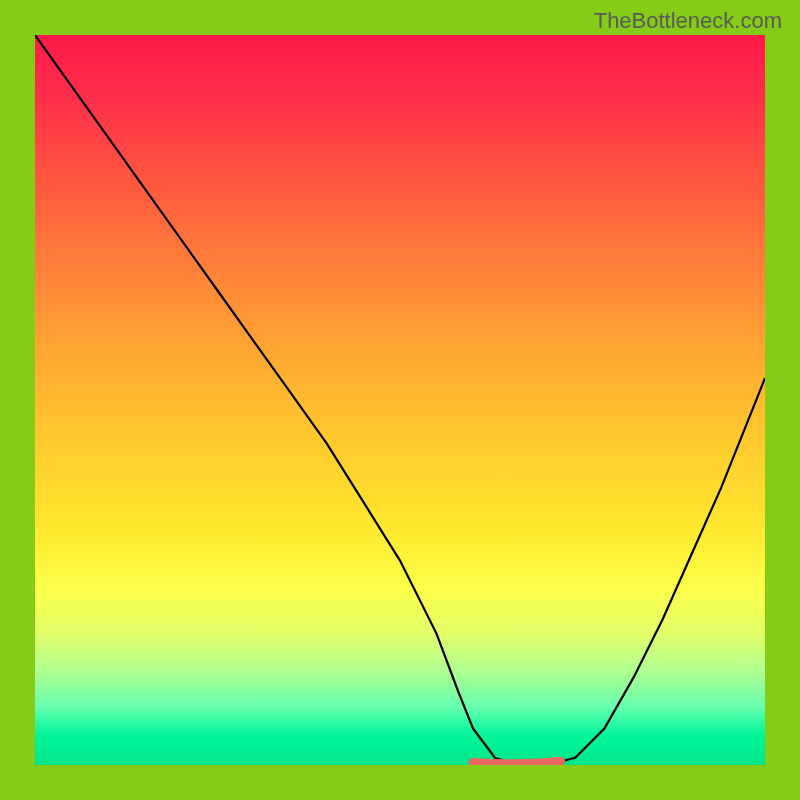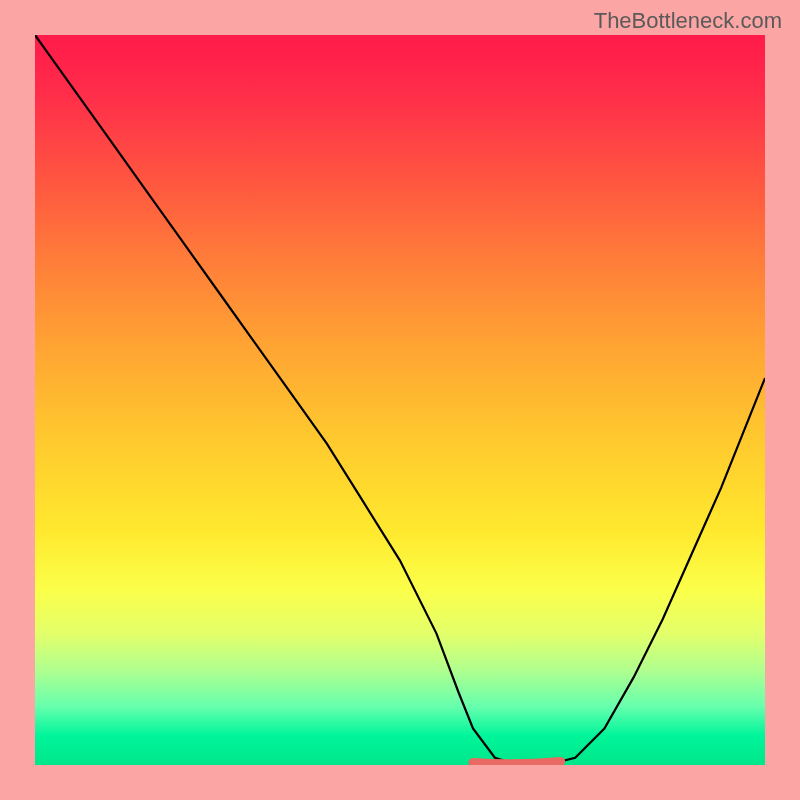--- a/index.html
+++ b/index.html
@@ -7,21 +7,21 @@
     padding: 0;
     width: 800px;
     height: 800px;
     background: #000;
     font-family: Arial, sans-serif;
     position: relative;
   }
   .container {
     width: 800px;
     height: 800px;
-    background: #fca5a5;
+    background: #84cc16;
     position: relative;
   }
   .watermark {
     position: absolute;
     top: 8px;
     right: 18px;
     color: #5a5a5a;
     font-size: 22px;
     font-weight: 500;
     z-index: 10;

